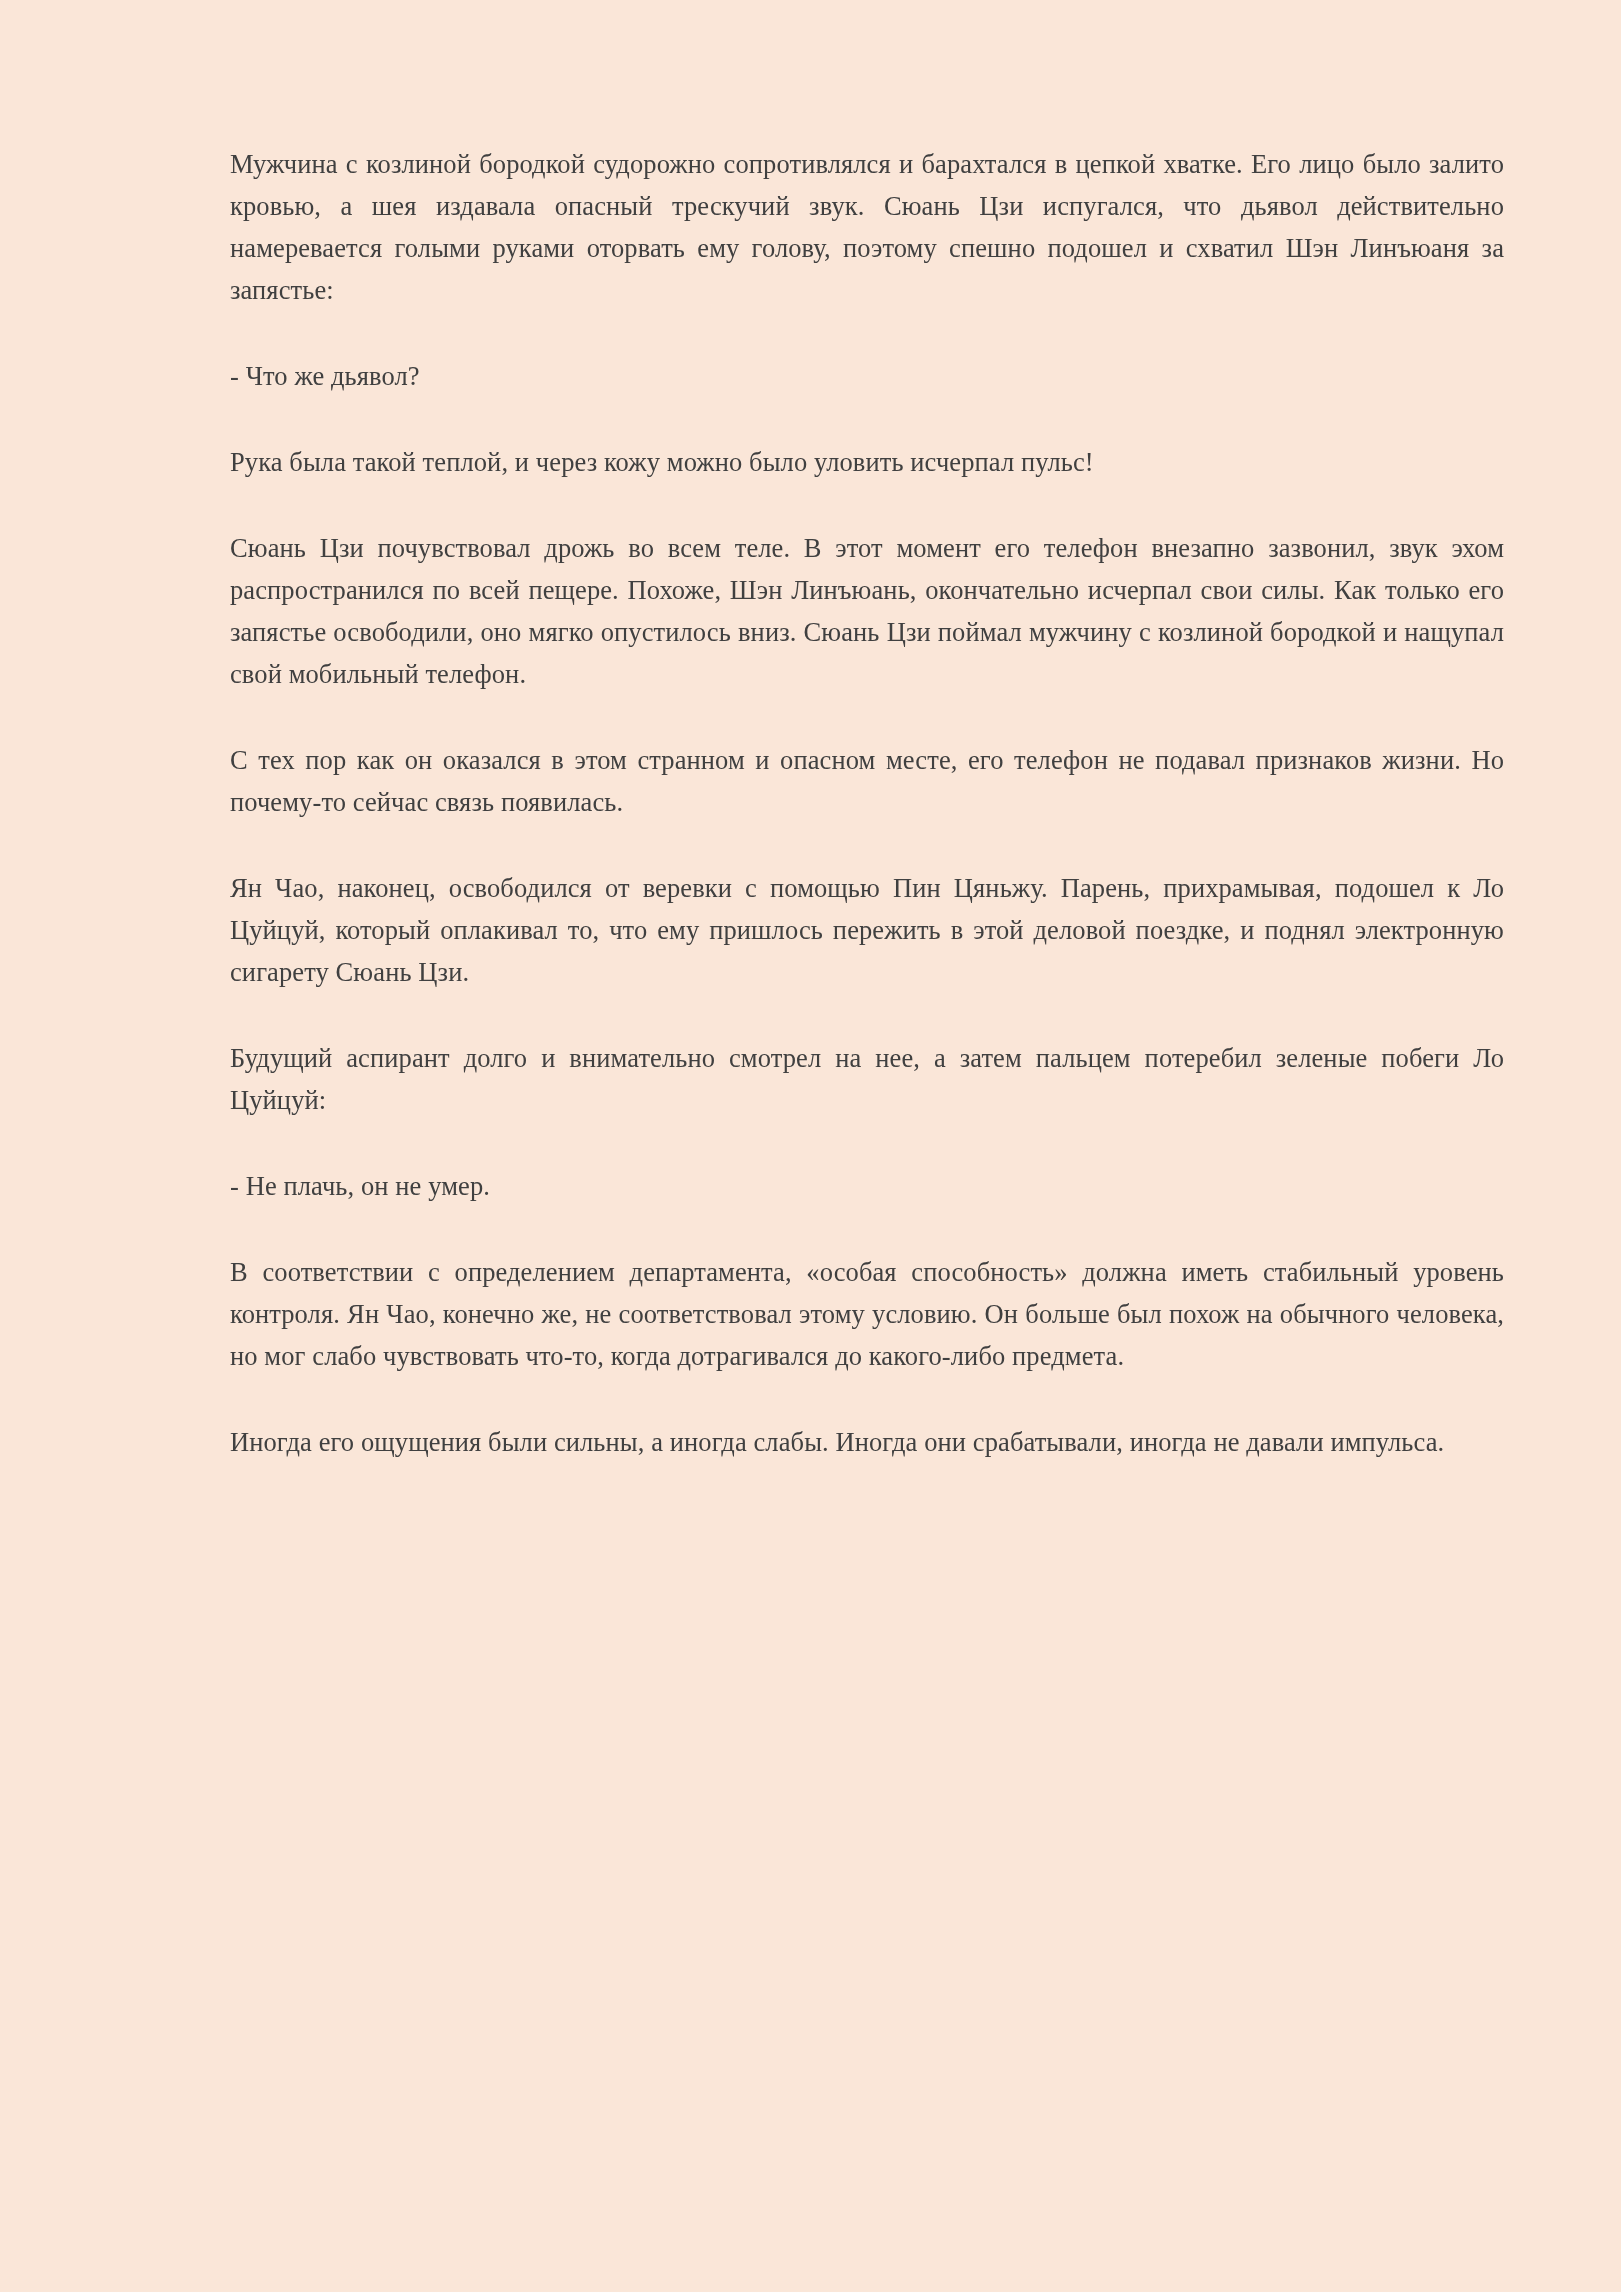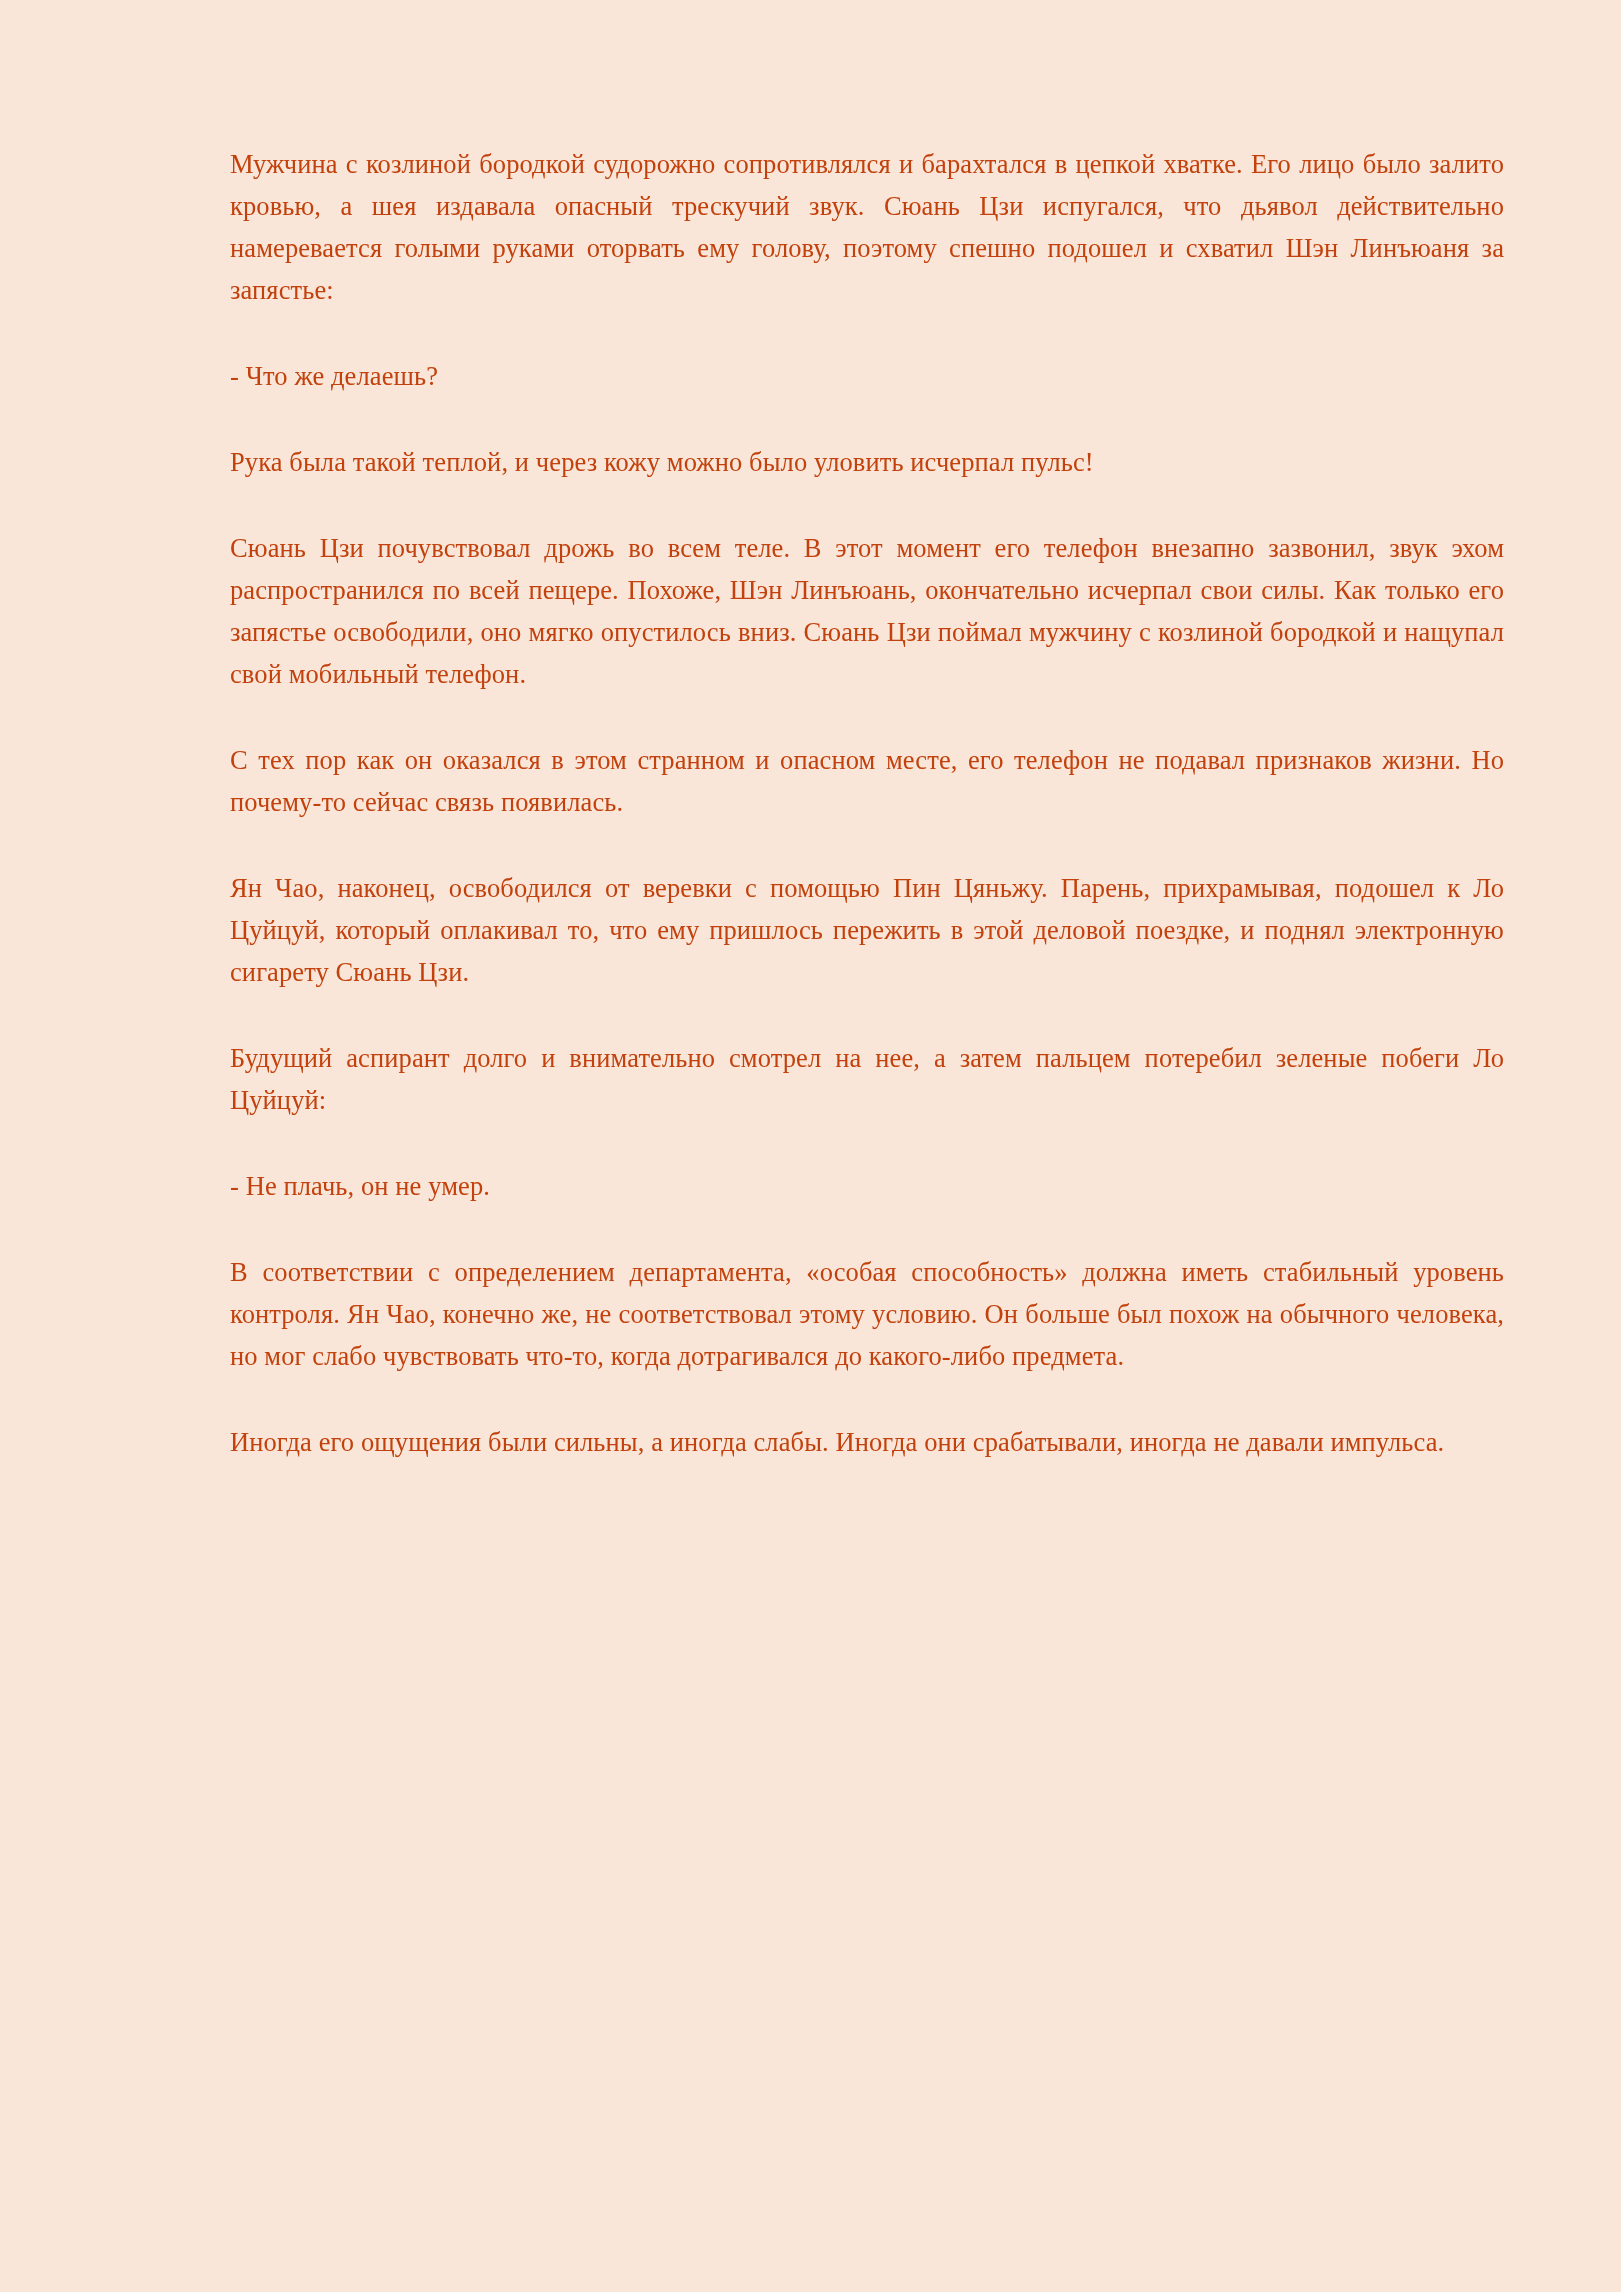--- a/index.html
+++ b/index.html
@@ -24,21 +24,21 @@
   .text-column {
     position: absolute;
     left: 230px;
     top: 143px;
     width: 1274px;
   }
   .para {
     margin: 0 0 44px 0;
     font-size: 26.5px;
     line-height: 42px;
-    color: #c2410c;
+    color: #404040;
     text-align: justify;
     text-justify: inter-word;
     letter-spacing: 0.1px;
     word-spacing: 0px;
     hyphens: manual;
   }
   .para:last-child {
     margin-bottom: 4px;
   }
   
@@ -46,21 +46,21 @@
     text-align: left;
   }
 </style>
 </head>
 <body>
 
 <div class="page">
   <div class="text-column">
 
     <p class="para">Мужчина с козлиной бородкой судорожно сопротивлялся и барахтался в цепкой хватке. Его лицо было залито кровью, а шея издавала опасный трескучий звук. Сюань Цзи испугался, что дьявол действительно намеревается голыми руками оторвать ему голову, поэтому спешно подошел и схватил Шэн Линъюаня за запястье:</p>
-    <p class="para flush">- Что же делаешь?</p>
+    <p class="para flush">- Что же дьявол?</p>
     <p class="para flush">Рука была такой теплой, и через кожу можно было уловить исчерпал пульс!</p>
     <p class="para">Сюань Цзи почувствовал дрожь во всем теле. В этот момент его телефон внезапно зазвонил, звук эхом распространился по всей пещере. Похоже, Шэн Линъюань, окончательно исчерпал свои силы. Как только его запястье освободили, оно мягко опустилось вниз. Сюань Цзи поймал мужчину с козлиной бородкой и нащупал свой мобильный телефон.</p>
     <p class="para">С тех пор как он оказался в этом странном и опасном месте, его телефон не подавал признаков жизни. Но почему-то сейчас связь появилась.</p>
     <p class="para">Ян Чао, наконец, освободился от веревки с помощью Пин Цяньжу. Парень, прихрамывая, подошел к Ло Цуйцуй, который оплакивал то, что ему пришлось пережить в этой деловой поездке, и поднял электронную сигарету Сюань Цзи.</p>
     <p class="para">Будущий аспирант долго и внимательно смотрел на нее, а затем пальцем потеребил зеленые побеги Ло Цуйцуй:</p>
     <p class="para flush">- Не плачь, он не умер.</p>
     <p class="para">В соответствии с определением департамента, «особая способность» должна иметь стабильный уровень контроля. Ян Чао, конечно же, не соответствовал этому условию. Он больше был похож на обычного человека, но мог слабо чувствовать что-то, когда дотрагивался до какого-либо предмета.</p>
     <p class="para">Иногда его ощущения были сильны, а иногда слабы. Иногда они срабатывали, иногда не давали импульса.</p>
 
   </div>

